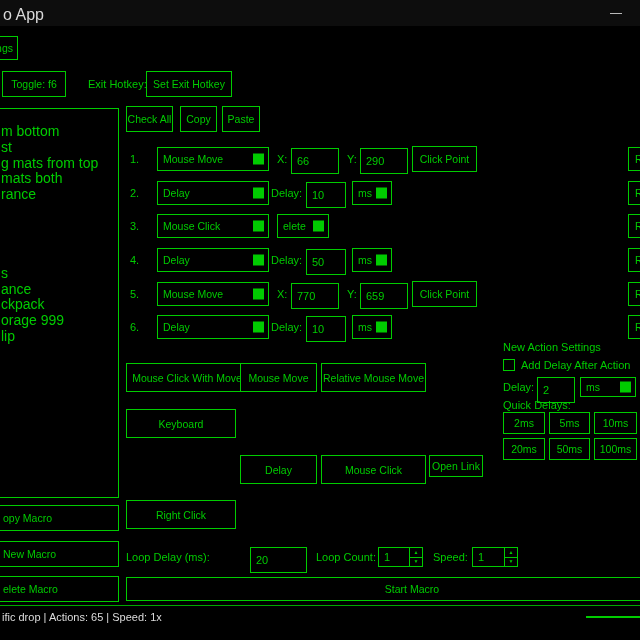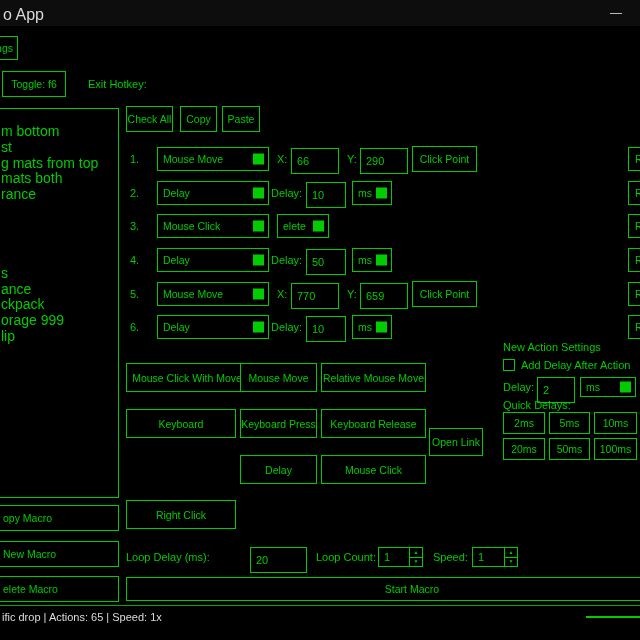--- a/index.html
+++ b/index.html
@@ -46,20 +46,21 @@
 
   <div class="titlebar">
     <span class="title">o App</span>
     <button class="minbtn">—</button>
   </div>
 
   <button class="btn" style="left:-30px;top:36px;width:48px;height:24px;justify-content:flex-end;padding-right:4px">ngs</button>
 
   <button class="btn" style="left:2px;top:71px;width:64px;height:26px">Toggle: f6</button>
   <span class="lbl" style="left:88px;top:78px">Exit Hotkey:</span>
+  <button class="btn" style="left:146px;top:71px;width:86px;height:26px">Set Exit Hotkey</button>
 
   <div class="panel" style="left:-60px;top:108px;width:179px;height:390px">
     <div class="listitem" style="top:14px">m bottom</div>
     <div class="listitem" style="top:29.75px">st</div>
     <div class="listitem" style="top:45.5px">g mats from top</div>
     <div class="listitem" style="top:61.25px">mats both</div>
     <div class="listitem" style="top:77px">rance</div>
     <div class="listitem" style="top:92.75px"></div>
     <div class="listitem" style="top:108.5px"></div>
     <div class="listitem" style="top:124.25px"></div>
@@ -151,26 +152,24 @@
     <span class="txt">ms</span>
     <span class="sq"></span>
   </div>
   <button class="btn" style="left:628px;top:315px;width:50px;height:24px;justify-content:flex-start;padding-left:6px">R</button>
 
   <button class="btn" style="left:126px;top:363px;width:122px;height:29px">Mouse Click With Move</button>
   <button class="btn" style="left:240px;top:363px;width:77px;height:29px">Mouse Move</button>
   <button class="btn" style="left:321px;top:363px;width:105px;height:29px">Relative Mouse Move</button>
 
   <button class="btn" style="left:126px;top:409px;width:110px;height:29px">Keyboard</button>
-  <button class="btn" style="left:240px;top:409px;width:77px;height:29px">Keyboard Press</button>
-  <button class="btn" style="left:321px;top:409px;width:105px;height:29px">Keyboard Release</button>
 
   <button class="btn" style="left:240px;top:455px;width:77px;height:29px">Delay</button>
   <button class="btn" style="left:321px;top:455px;width:105px;height:29px">Mouse Click</button>
-  <button class="btn" style="left:429px;top:428px;width:54px;height:28px">Open Link</button>
+  <button class="btn" style="left:429px;top:455px;width:54px;height:22px">Open Link</button>
 
   <button class="btn" style="left:126px;top:500px;width:110px;height:29px">Right Click</button>
 
   <span class="lbl" style="left:503px;top:341px">New Action Settings</span>
   <span class="cb" style="left:503px;top:359px"></span>
   <span class="lbl" style="left:521px;top:359px">Add Delay After Action</span>
   <span class="lbl" style="left:503px;top:381px">Delay:</span>
   <input class="inp" style="left: 537px; top: 377px; width: 38px; height: 20px;" value="2">
   <div class="dd" style="left:580px;top:377px;width:56px;height:20px">
     <span class="txt">ms</span>

